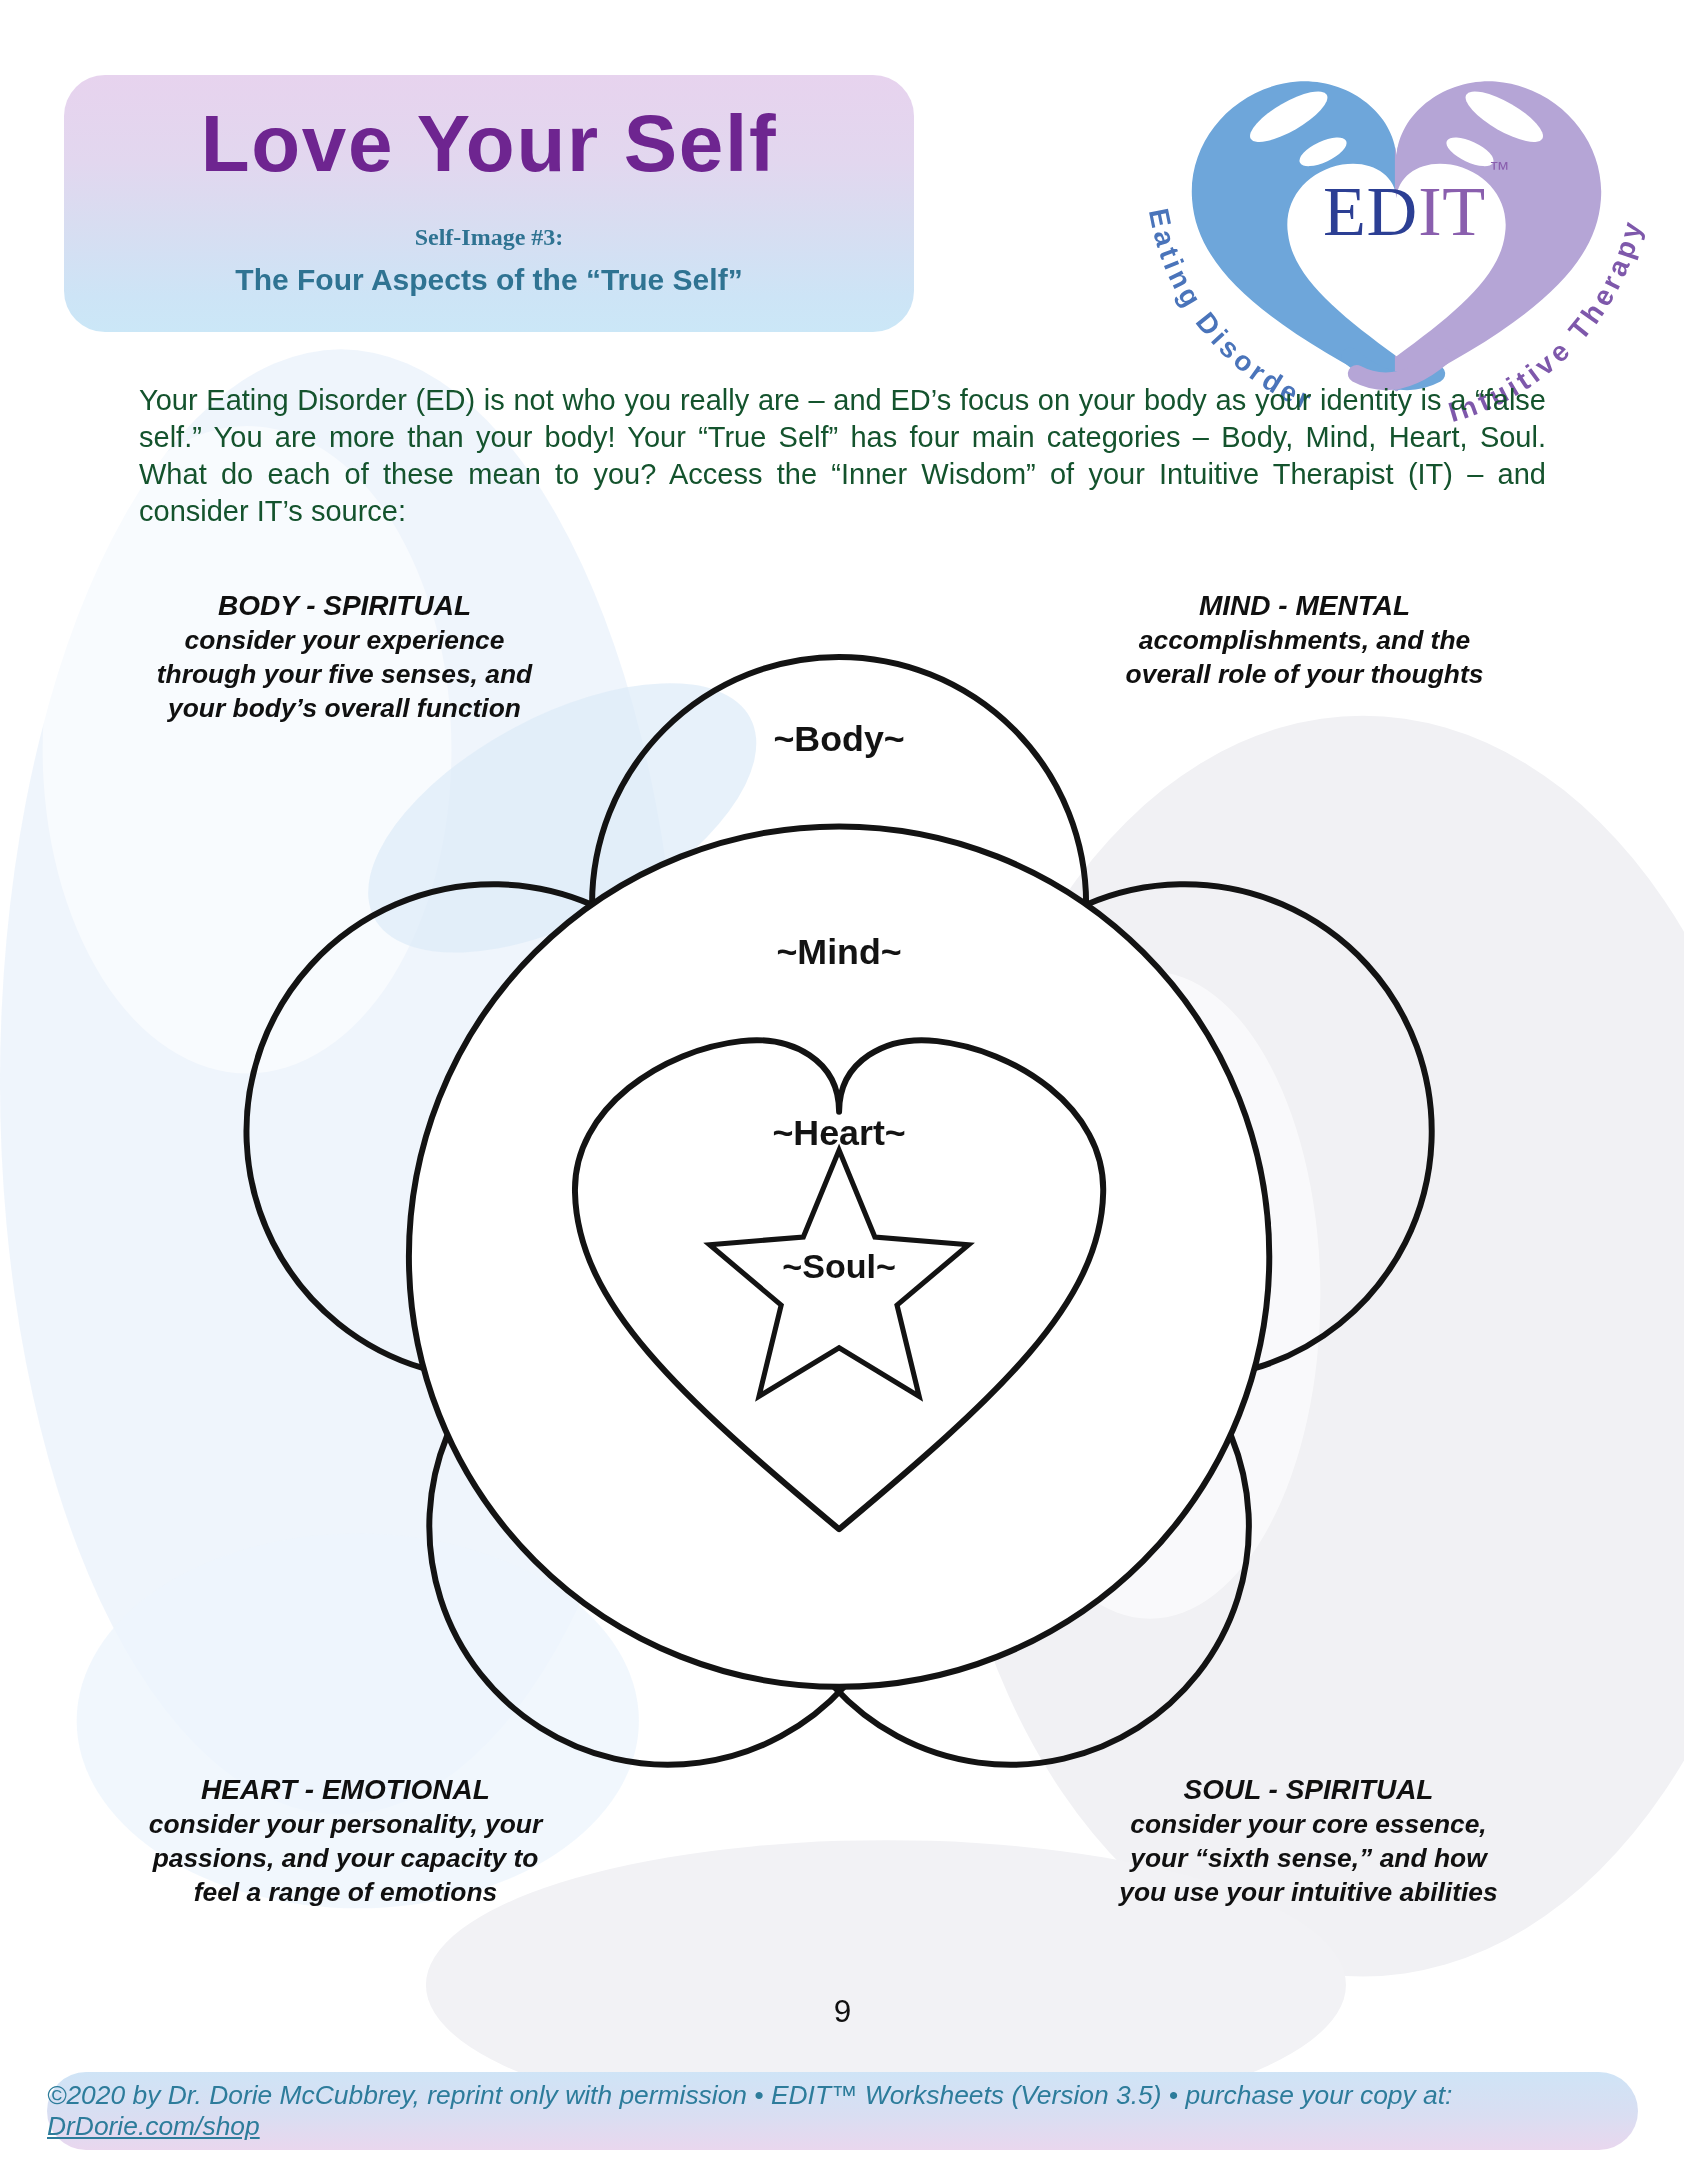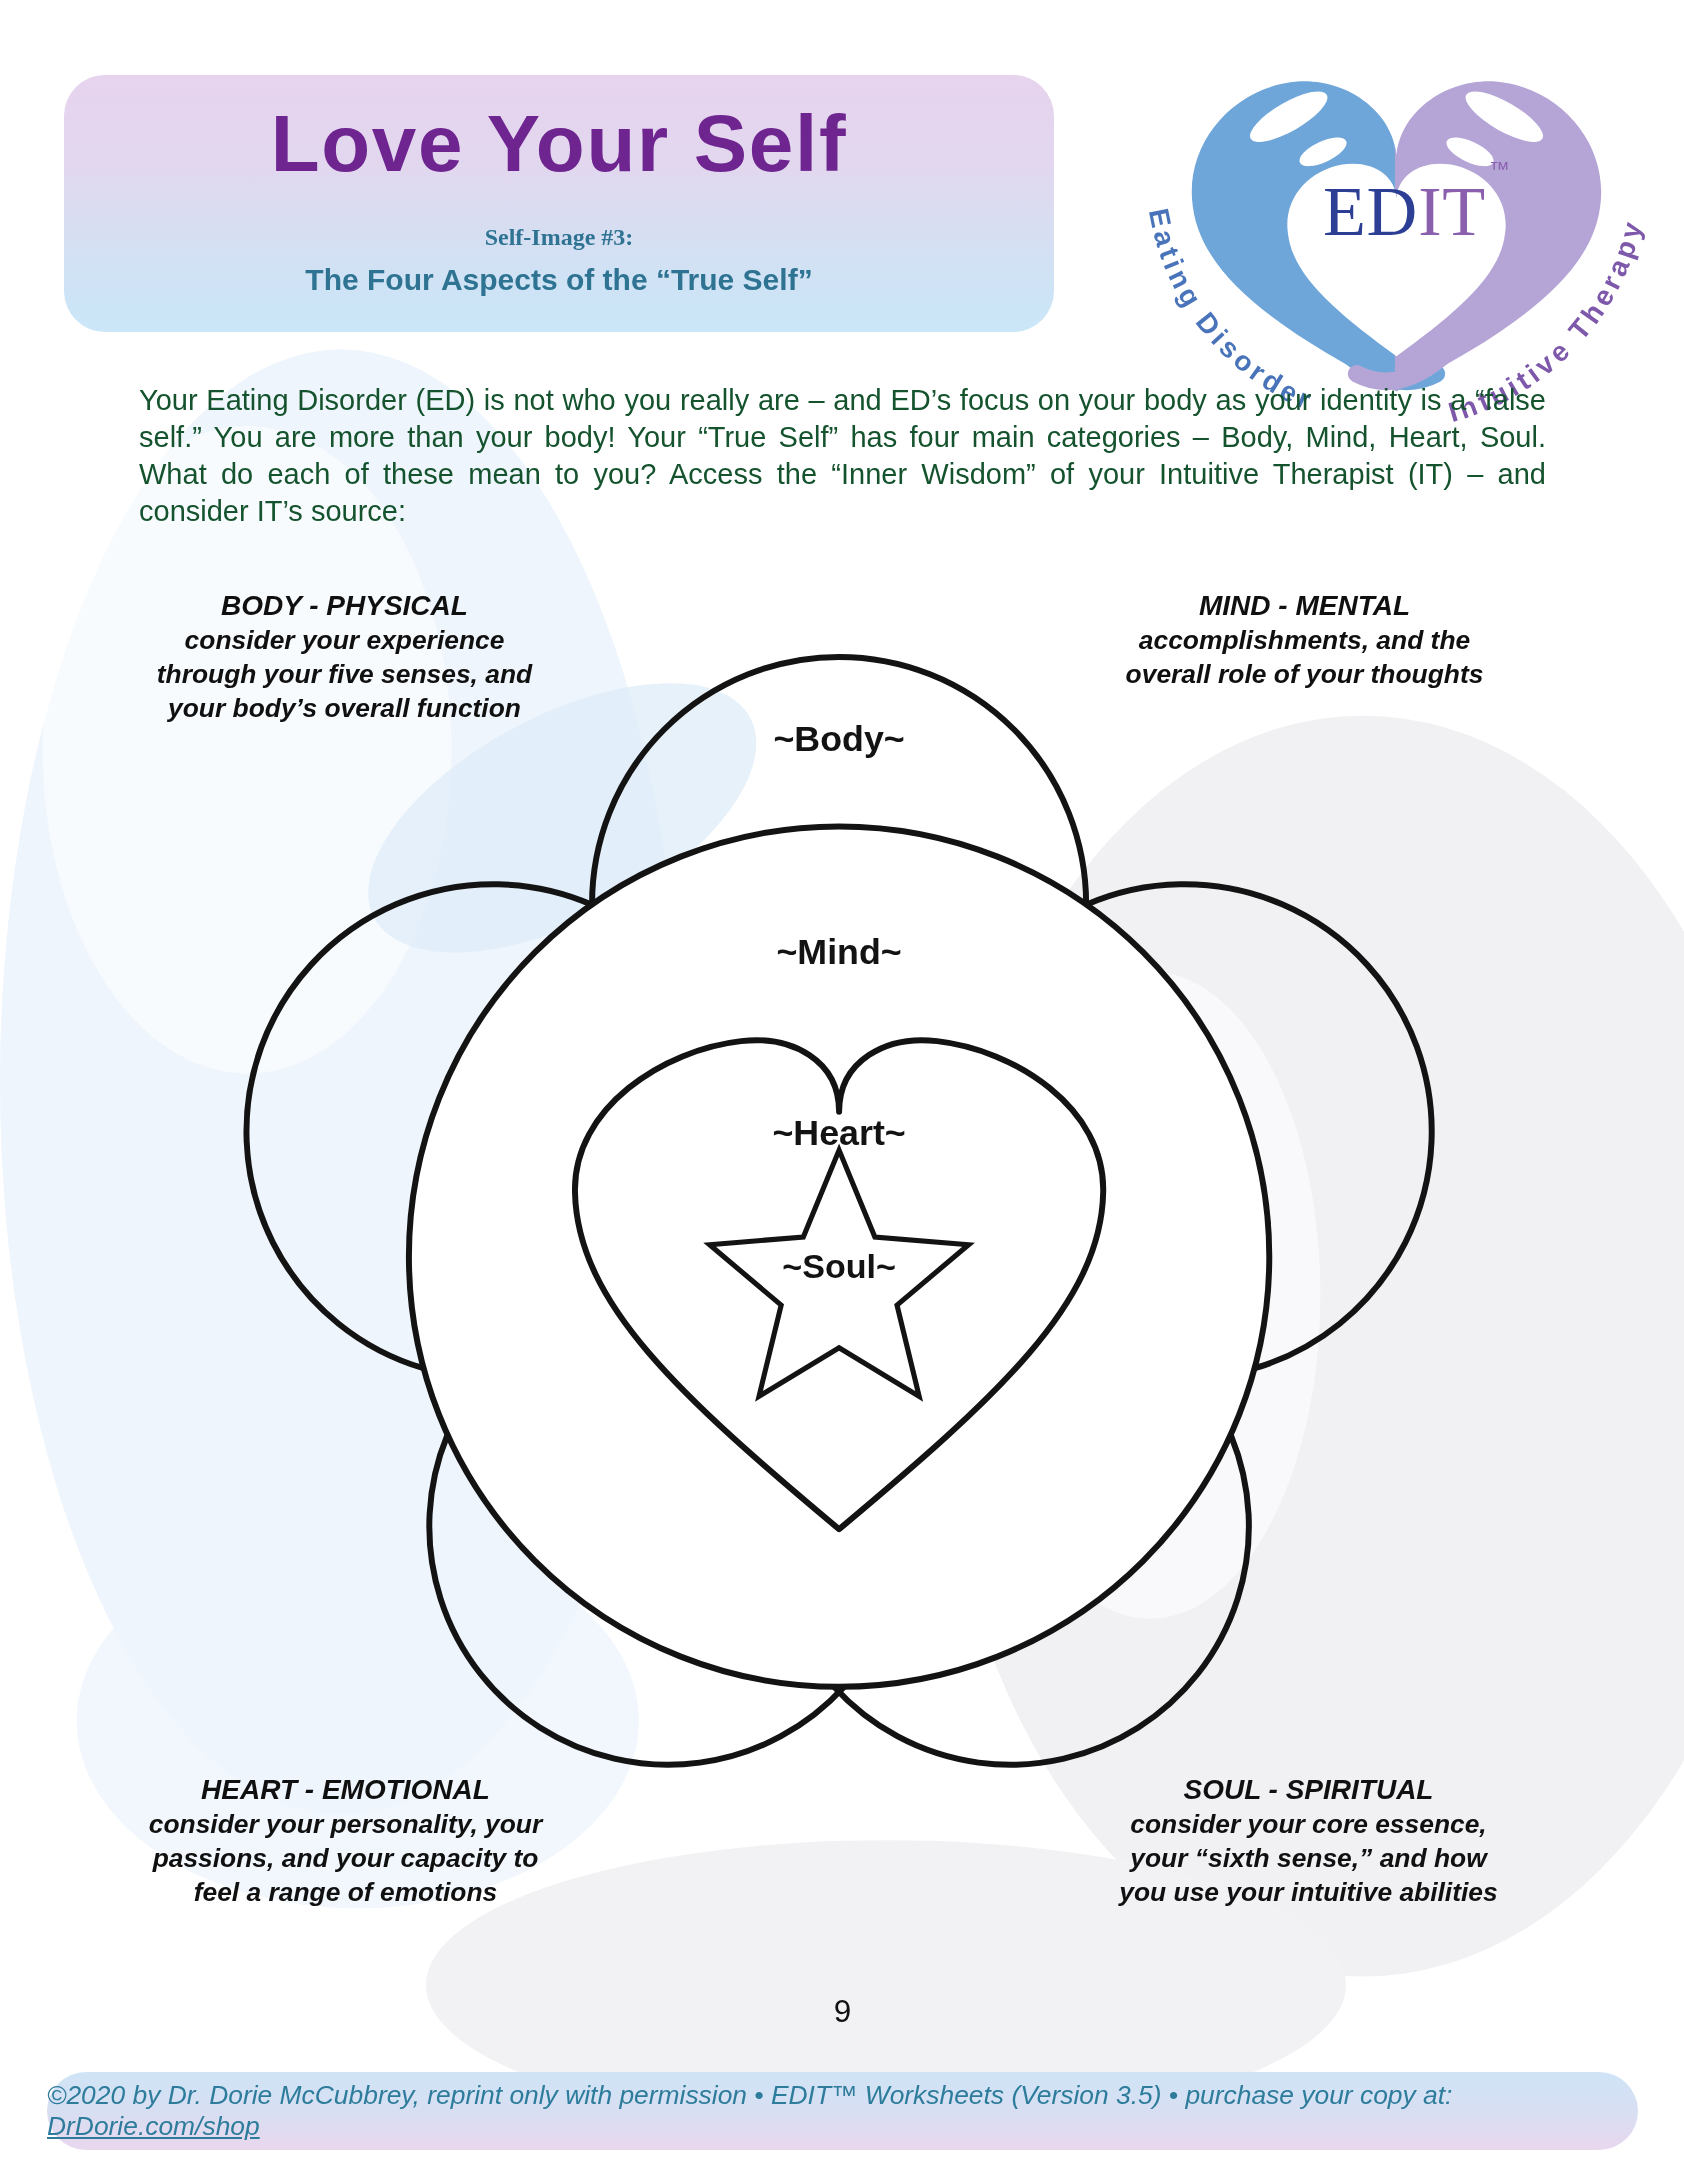--- a/index.html
+++ b/index.html
@@ -2,21 +2,21 @@
 <html style="font-size:13.6px"><head>
 <meta charset="utf-8">
 <style>
   html,body{margin:0;padding:0;background:#ffffff;}
   .page{position:relative;width:1685px;height:2181px;background:#ffffff;overflow:hidden;
         font-family:"Liberation Sans", sans-serif;color:#141414;}
   svg{display:block;}
   .abs{position:absolute;}
 
   
-  .header-box{position:absolute;left:64px;top:75px;width:990px;height:257px;border-radius:41px;
+  .header-box{position:absolute;left:64px;top:75px;width:850px;height:257px;border-radius:41px;
     background:linear-gradient(180deg,#e7d3ee 0%,#e2d7ef 34%,#d8ddf1 58%,#cde4f6 86%,#cbe7f7 100%);
     display:flex;flex-direction:column;align-items:center;justify-content:center;}
   .main-title{font-size:80px;font-weight:bold;color:#6e2590;letter-spacing:1.7px;line-height:1;margin-top:-6.8px;}
   .sub1{font-size:24px;font-weight:bold;color:#2f7392;margin-top:40px;line-height:1.1;font-family:Liberation Serif, serif;}
   .sub2{font-size:30px;font-weight:bold;color:#2f7392;margin-top:12px;line-height:1.1;}
 
   
   .logo-wrap{position:absolute;left:1141px;top:19px;width:511px;height:486px;}
   .edit-word{font-family:"Liberation Serif", serif;font-size:88px;letter-spacing:1px;}
   .curved-text{font-family:"Liberation Sans", sans-serif;font-size:35px;font-weight:600;letter-spacing:5px;}
@@ -104,21 +104,21 @@
       </text>
       <text class="curved-text" fill="#7e58ab">
         <textPath href="#arcR" startOffset="4%">Intuitive Therapy</textPath>
       </text>
     </svg>
   </div>
 
   <div class="intro">Your Eating Disorder (ED) is not who you really are – and ED’s focus on your body as your identity is a “false self.” You are more than your body! Your “True Self” has four main categories – Body, Mind, Heart, Soul. What do each of these mean to you? Access the “Inner Wisdom” of your Intuitive Therapist (IT) – and consider IT’s source:</div>
 
   <div class="corner corner-tl">
-    <div class="corner-title">BODY - PHYSICAL</div>
+    <div class="corner-title">BODY - SPIRITUAL</div>
     <div>consider your experience</div>
     <div>through your five senses, and</div>
     <div>your body’s overall function</div>
   </div>
   <div class="corner corner-tr">
     <div class="corner-title">MIND - MENTAL</div>
     <div>accomplishments, and the</div>
     <div>overall role of your thoughts</div>
   </div>
   <div class="corner corner-bl">

